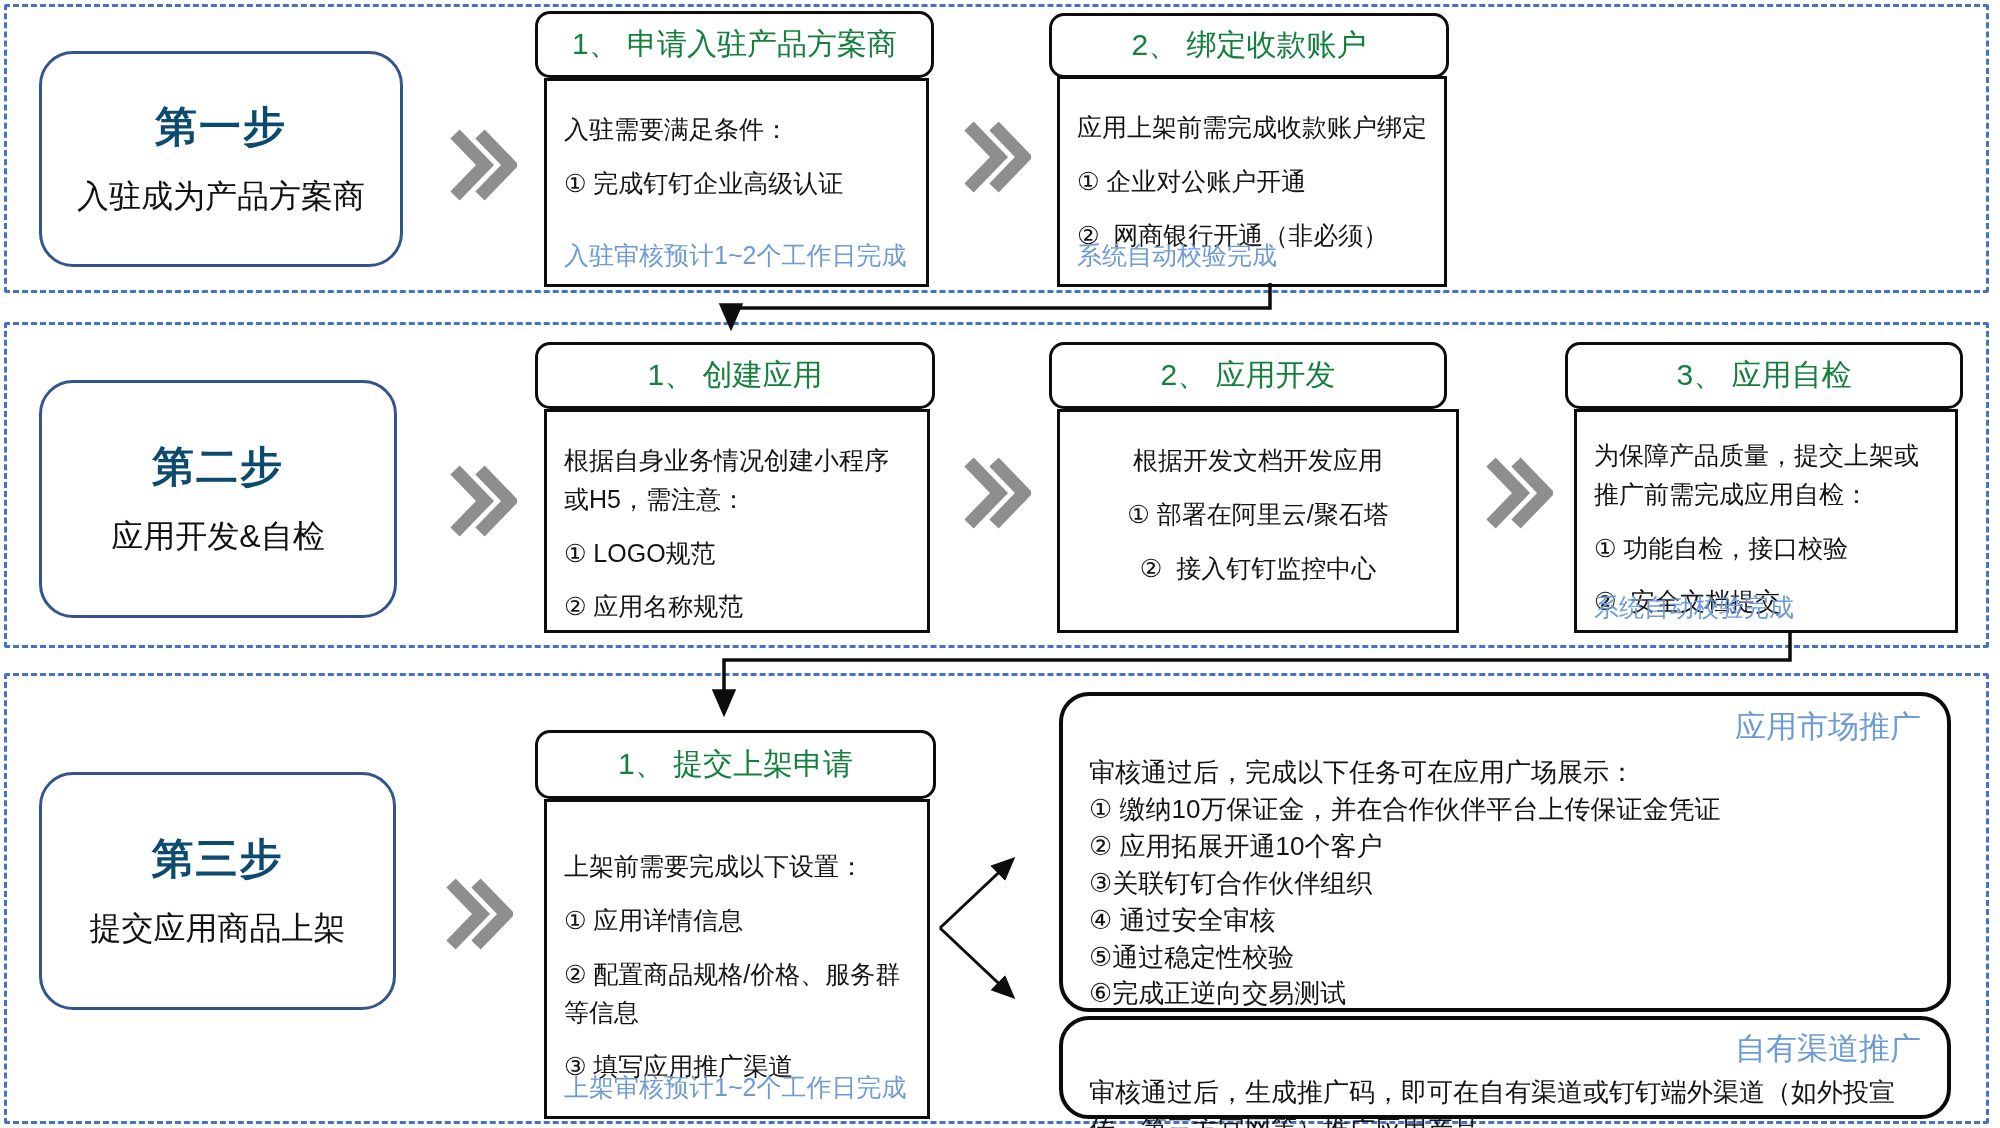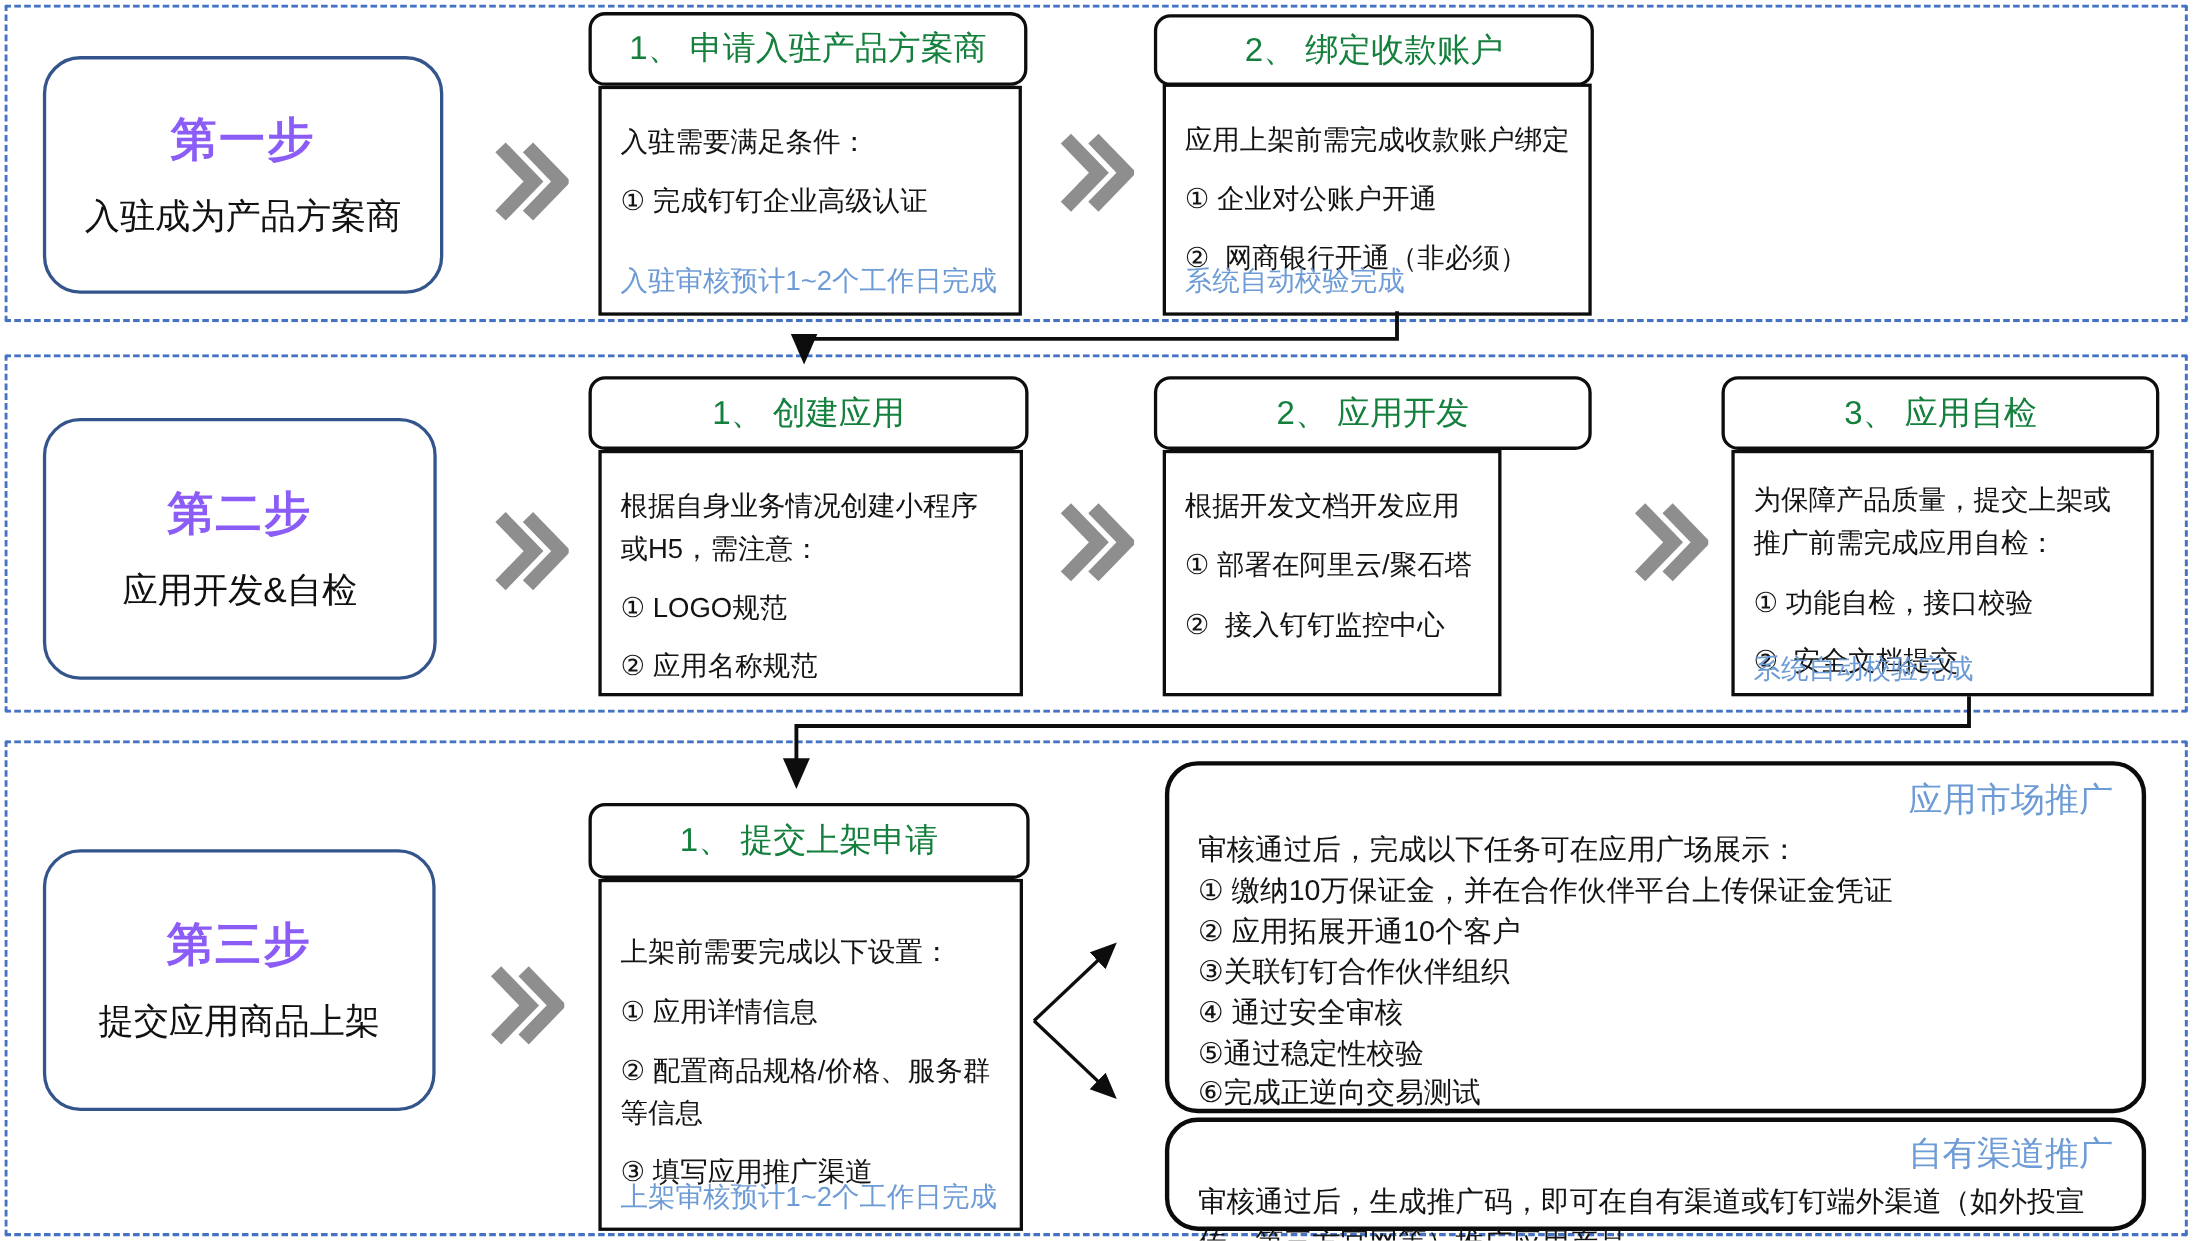--- a/index.html
+++ b/index.html
@@ -13,21 +13,21 @@
   }
   .band1{top:4px;height:289px;}
   .band2{top:322px;height:326px;}
   .band3{top:673px;height:451px;}
 
   .stepbox{
     position:absolute;border:3px solid #34558B;border-radius:34px;background:#fff;
     display:flex;flex-direction:column;align-items:center;justify-content:center;
     box-sizing:border-box;gap:20px;
   }
-  .step-title{font-size:42px;font-weight:700;letter-spacing:2px;color:#8b5cf6;}
+  .step-title{font-size:42px;font-weight:700;letter-spacing:2px;color:#0c4a6e;}
   .step-sub{font-size:32px;font-weight:500;color:#111;}
 
   .flow-header{
     position:absolute;border:3px solid #0d0d0d;border-radius:15px;background:#fff;
     display:flex;align-items:center;justify-content:center;box-sizing:border-box;
     font-size:30px;font-weight:500;color:#15803d;z-index:3;white-space:pre;
   }
   .flow-body{
     position:absolute;border:3px solid #0d0d0d;background:#fff;box-sizing:border-box;
     padding:14px 17px 10px 17px;z-index:2;
@@ -113,21 +113,21 @@
     </div>
 
     <svg class="chev" style="left:954px;top:130px;" viewBox="0 0 70 76">
       <polyline points="8,7 38,38 8,69"></polyline>
         <polyline points="33,7 63,38 33,69"></polyline>
     </svg>
 
     <div class="flow-header" style="left:1042px;top:17px;width:398px;height:67px;">
       <span>2、 应用开发</span>
     </div>
-    <div class="flow-body" style="left:1050px;top:84px;width:308px;height:224px;">
+    <div class="flow-body" style="left:1050px;top:84px;width:402px;height:224px;text-align:center;">
       <p>根据开发文档开发应用</p>
       <p>① 部署在阿里云/聚石塔</p>
       <p>②  接入钉钉监控中心</p>
     </div>
 
     <svg class="chev" style="left:1476px;top:130px;" viewBox="0 0 70 76">
       <polyline points="8,7 38,38 8,69"></polyline>
         <polyline points="33,7 63,38 33,69"></polyline>
     </svg>
 

